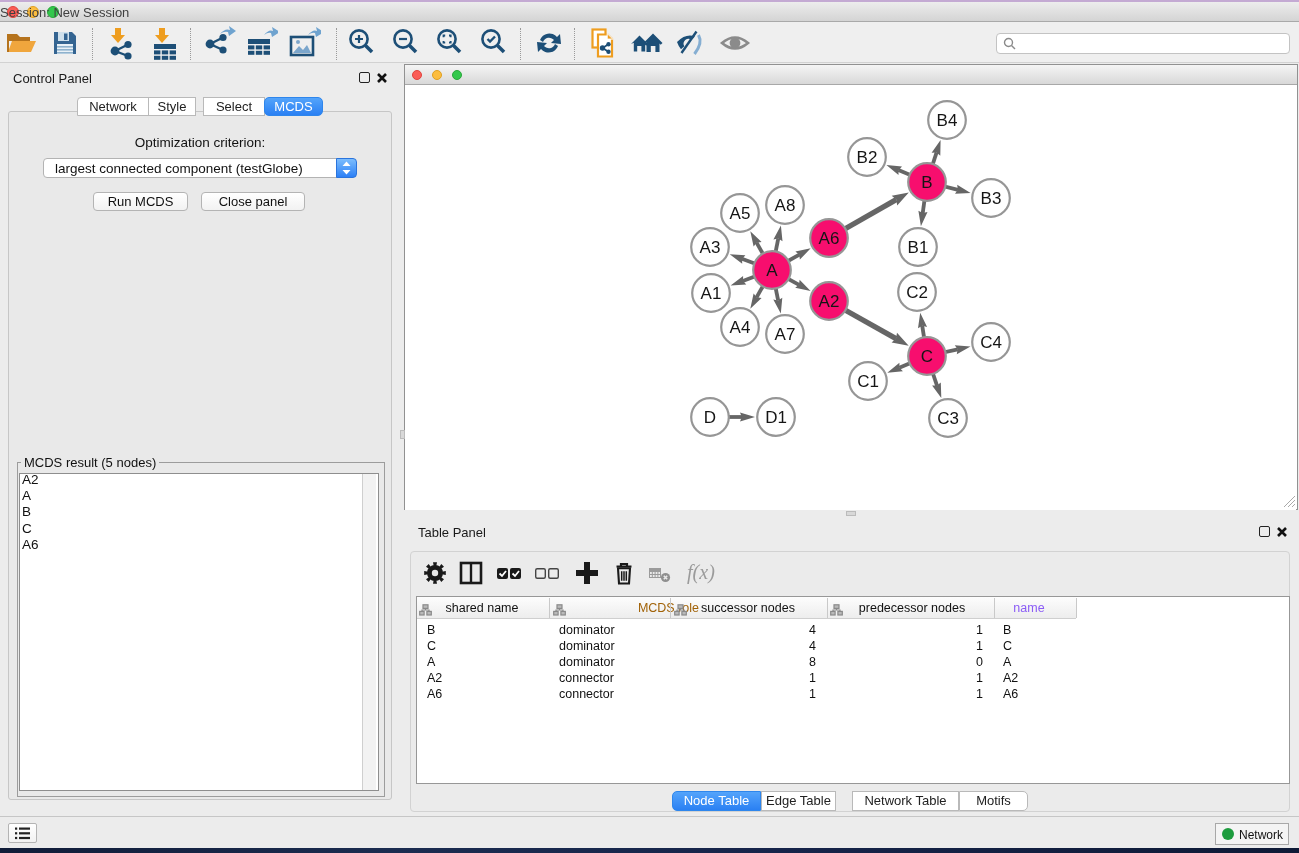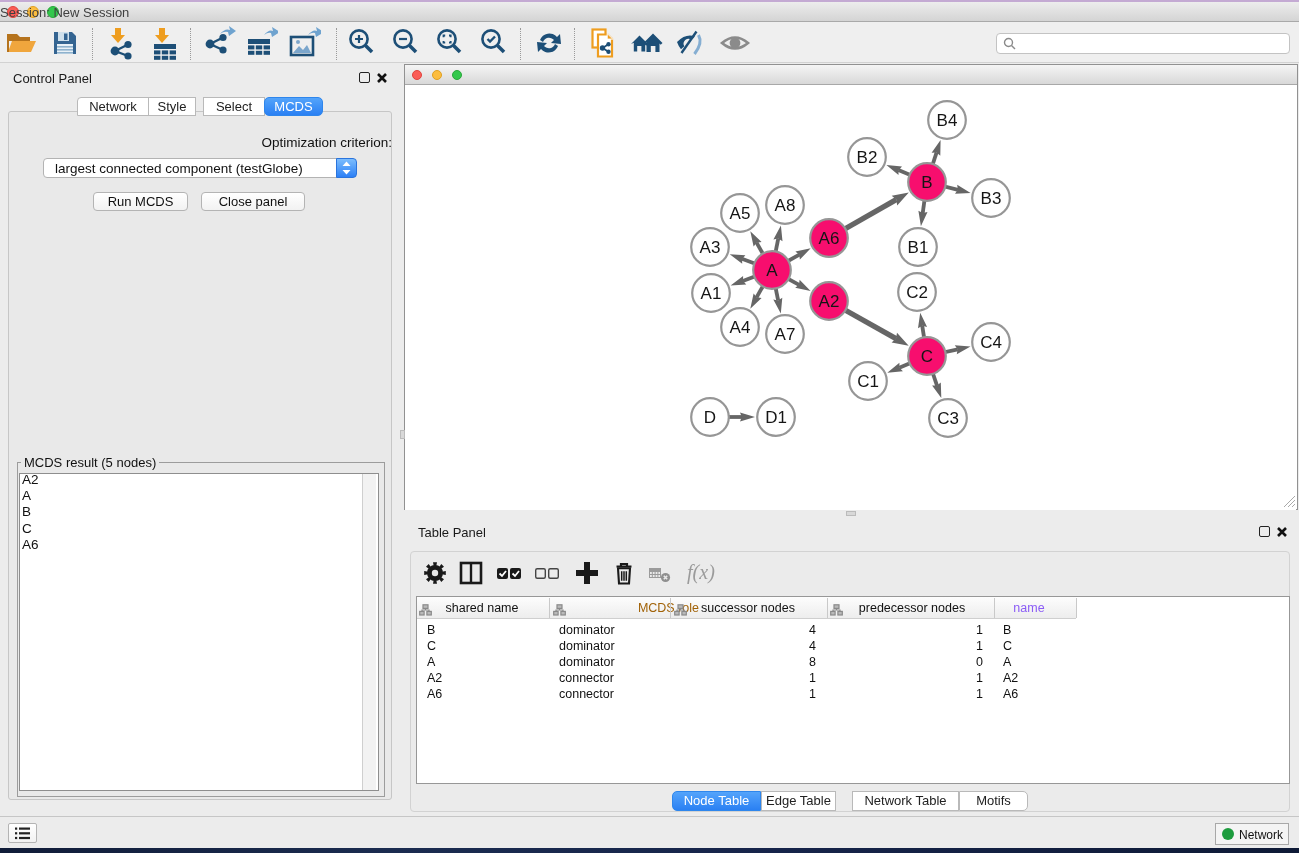--- a/index.html
+++ b/index.html
@@ -147,21 +147,21 @@
       <path d="M2 2 L10 10 M10 2 L2 10" stroke="#111" stroke-width="2.6"></path>
     </svg>
 
 <div class="abs" style="left:8px;top:111px;width:384px;height:689px;background:#e9e9e9;border:1px solid #c6c6c6;border-radius:3px"></div>
 
 <div class="tab" style="left:77px;top:97px;width:72px;border-radius:4px 0 0 0">Network</div>
 <div class="tab" style="left:148px;top:97px;width:48px">Style</div>
 <div class="tab" style="left:203px;top:97px;width:62px">Select</div>
 <div class="tab tabsel" style="left:264px;top:97px;width:59px">MCDS</div>
 
-<div class="abs" style="left:8px;top:135px;width:384px;text-align:right;font-size:13.5px;color:#111">Optimization criterion:</div>
+<div class="abs" style="left:8px;top:135px;width:384px;text-align:center;font-size:13.5px;color:#111">Optimization criterion:</div>
 <div class="abs" style="left:43px;top:158px;width:313px;height:20px;background:#fff;border:1px solid #b3b3b3;border-radius:4px"></div>
 <div class="abs" style="left:55px;top:161px;font-size:13.5px;color:#111">largest connected component (testGlobe)</div>
 <div class="abs" style="left:336px;top:158px;width:21px;height:20px;background:linear-gradient(#7cbdfd,#2c80f6);border-radius:0 4px 4px 0;border:1px solid #2a74dd"></div>
 <svg class="abs" style="left:340px;top:160px" width="13" height="16" viewBox="0 0 13 16">
       <path d="M2.5 6 L6.5 1.5 L10.5 6z M2.5 10 L6.5 14.5 L10.5 10z" fill="#fff"></path>
     </svg>
 
 <div class="btn" style="left:93px;top:192px;width:95px;height:19px;line-height:17px">Run MCDS</div>
 <div class="btn" style="left:201px;top:192px;width:104px;height:19px;line-height:17px">Close panel</div>
 

